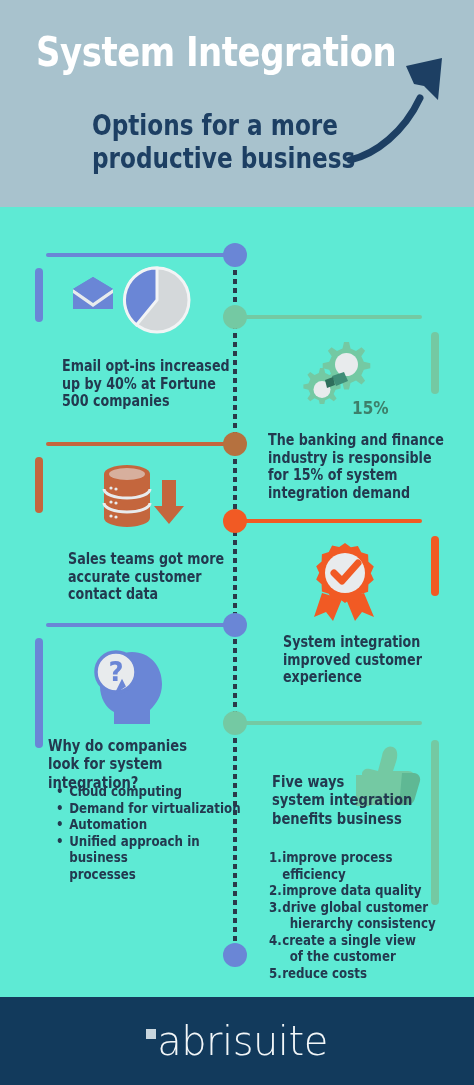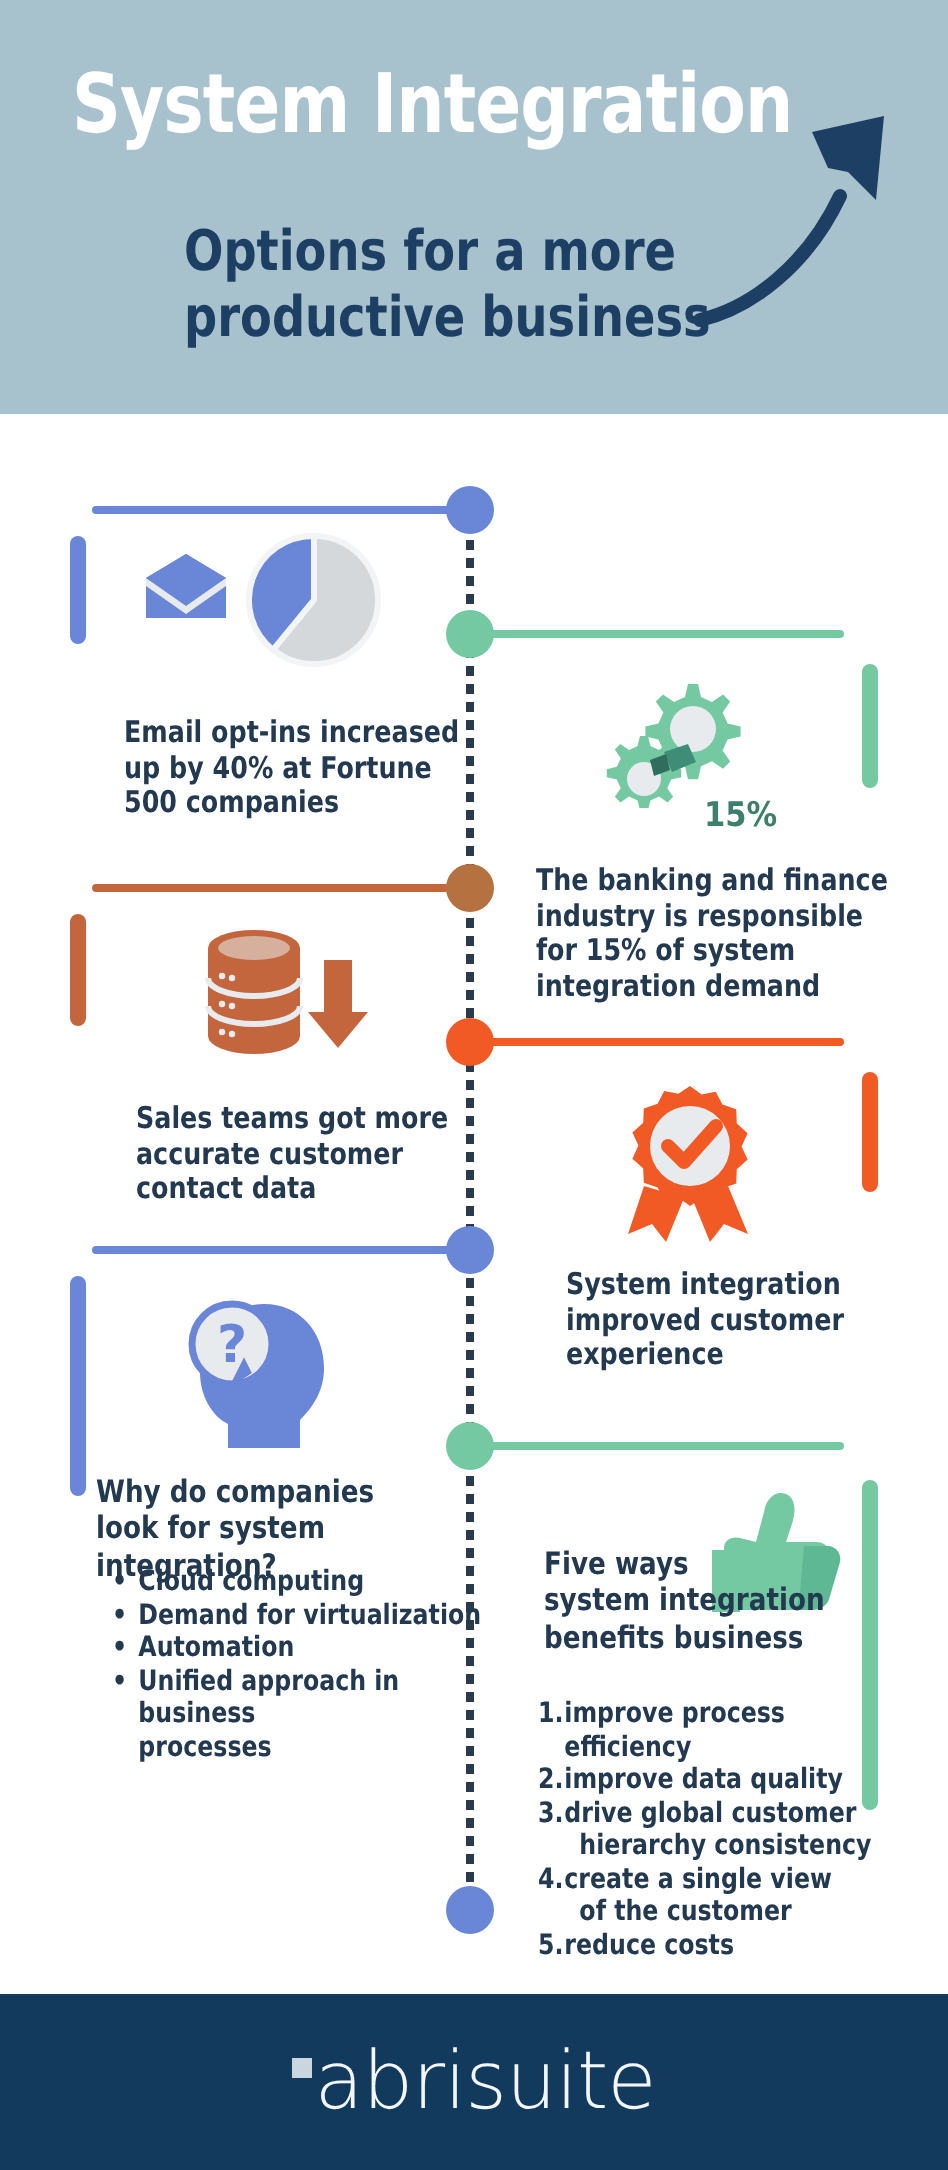--- a/index.html
+++ b/index.html
@@ -4,21 +4,21 @@
 <style>
   * { box-sizing: border-box; margin: 0; padding: 0; }
   html, body {
     width: 474px; height: 1085px;
     background: #e8ebed;
     font-family: "Liberation Sans", sans-serif;
   }
   #page {
     position: relative;
     width: 474px; height: 1085px;
-    background: #ffffff;
+    background: #5eead4;
     overflow: hidden;
   }
 
   
   .header {
     position: absolute; left: 0; top: 0;
     width: 474px; height: 207px;
     background: #a8c2cd;
   }
   .title-main {

